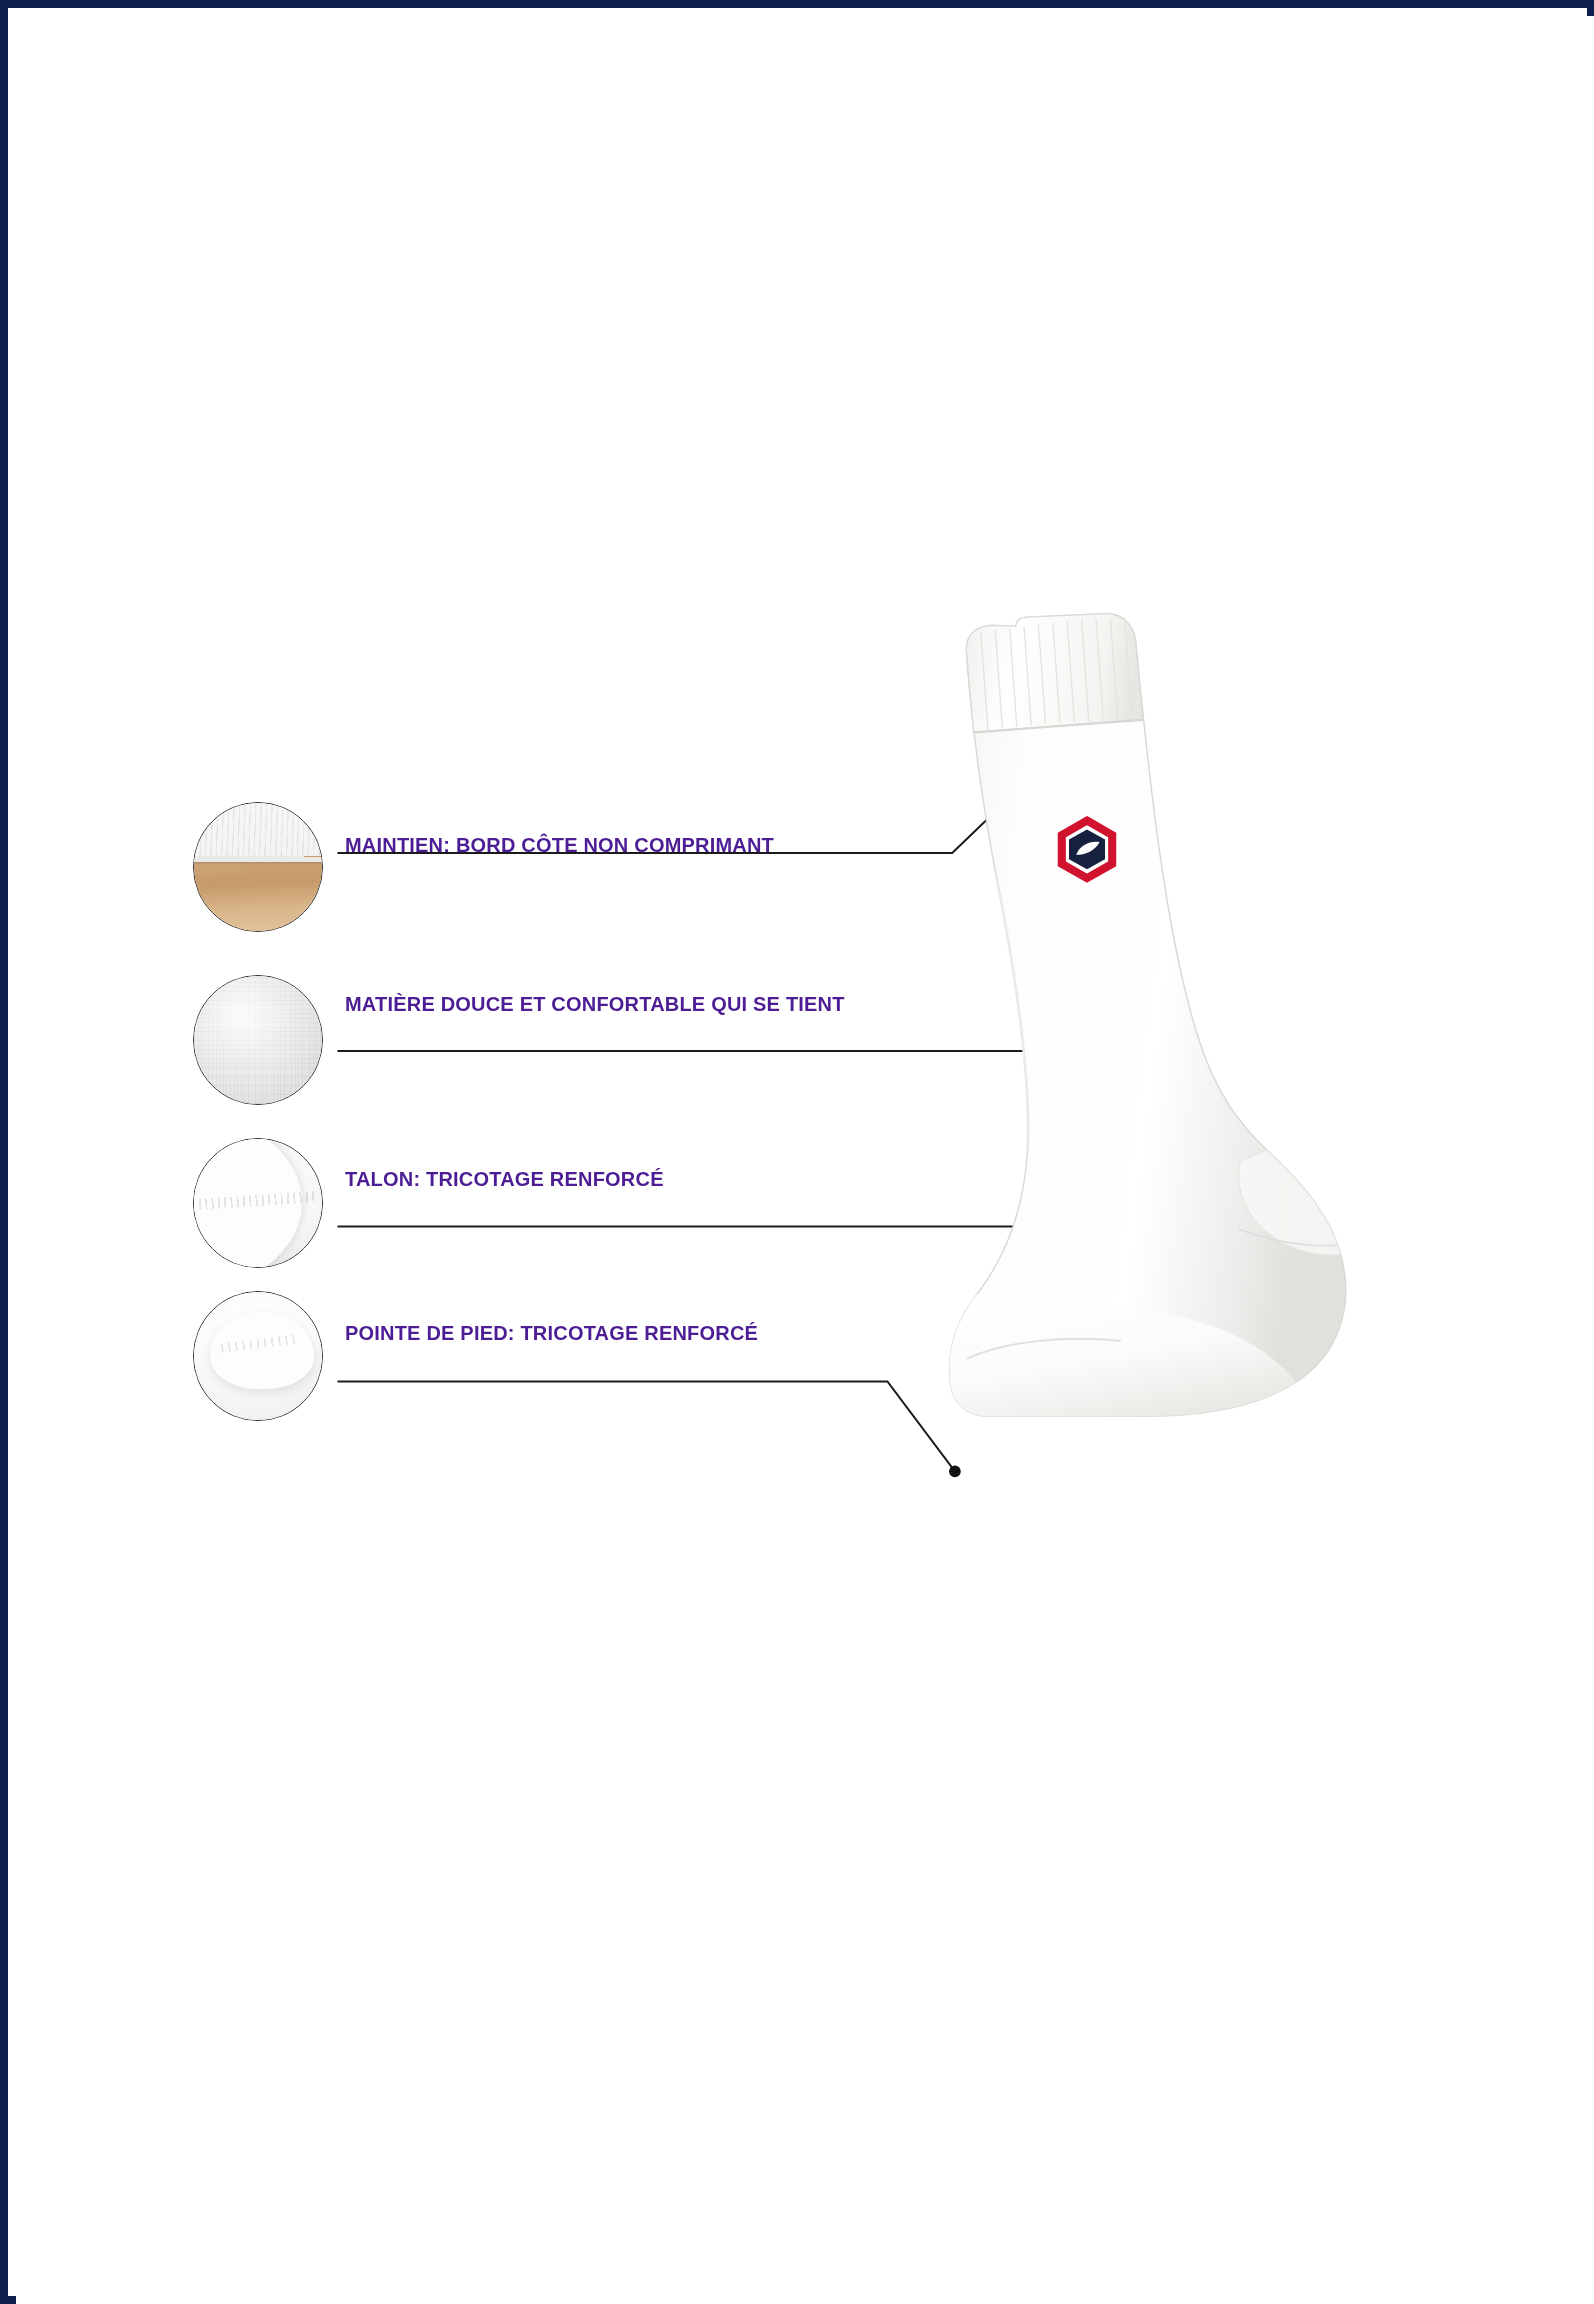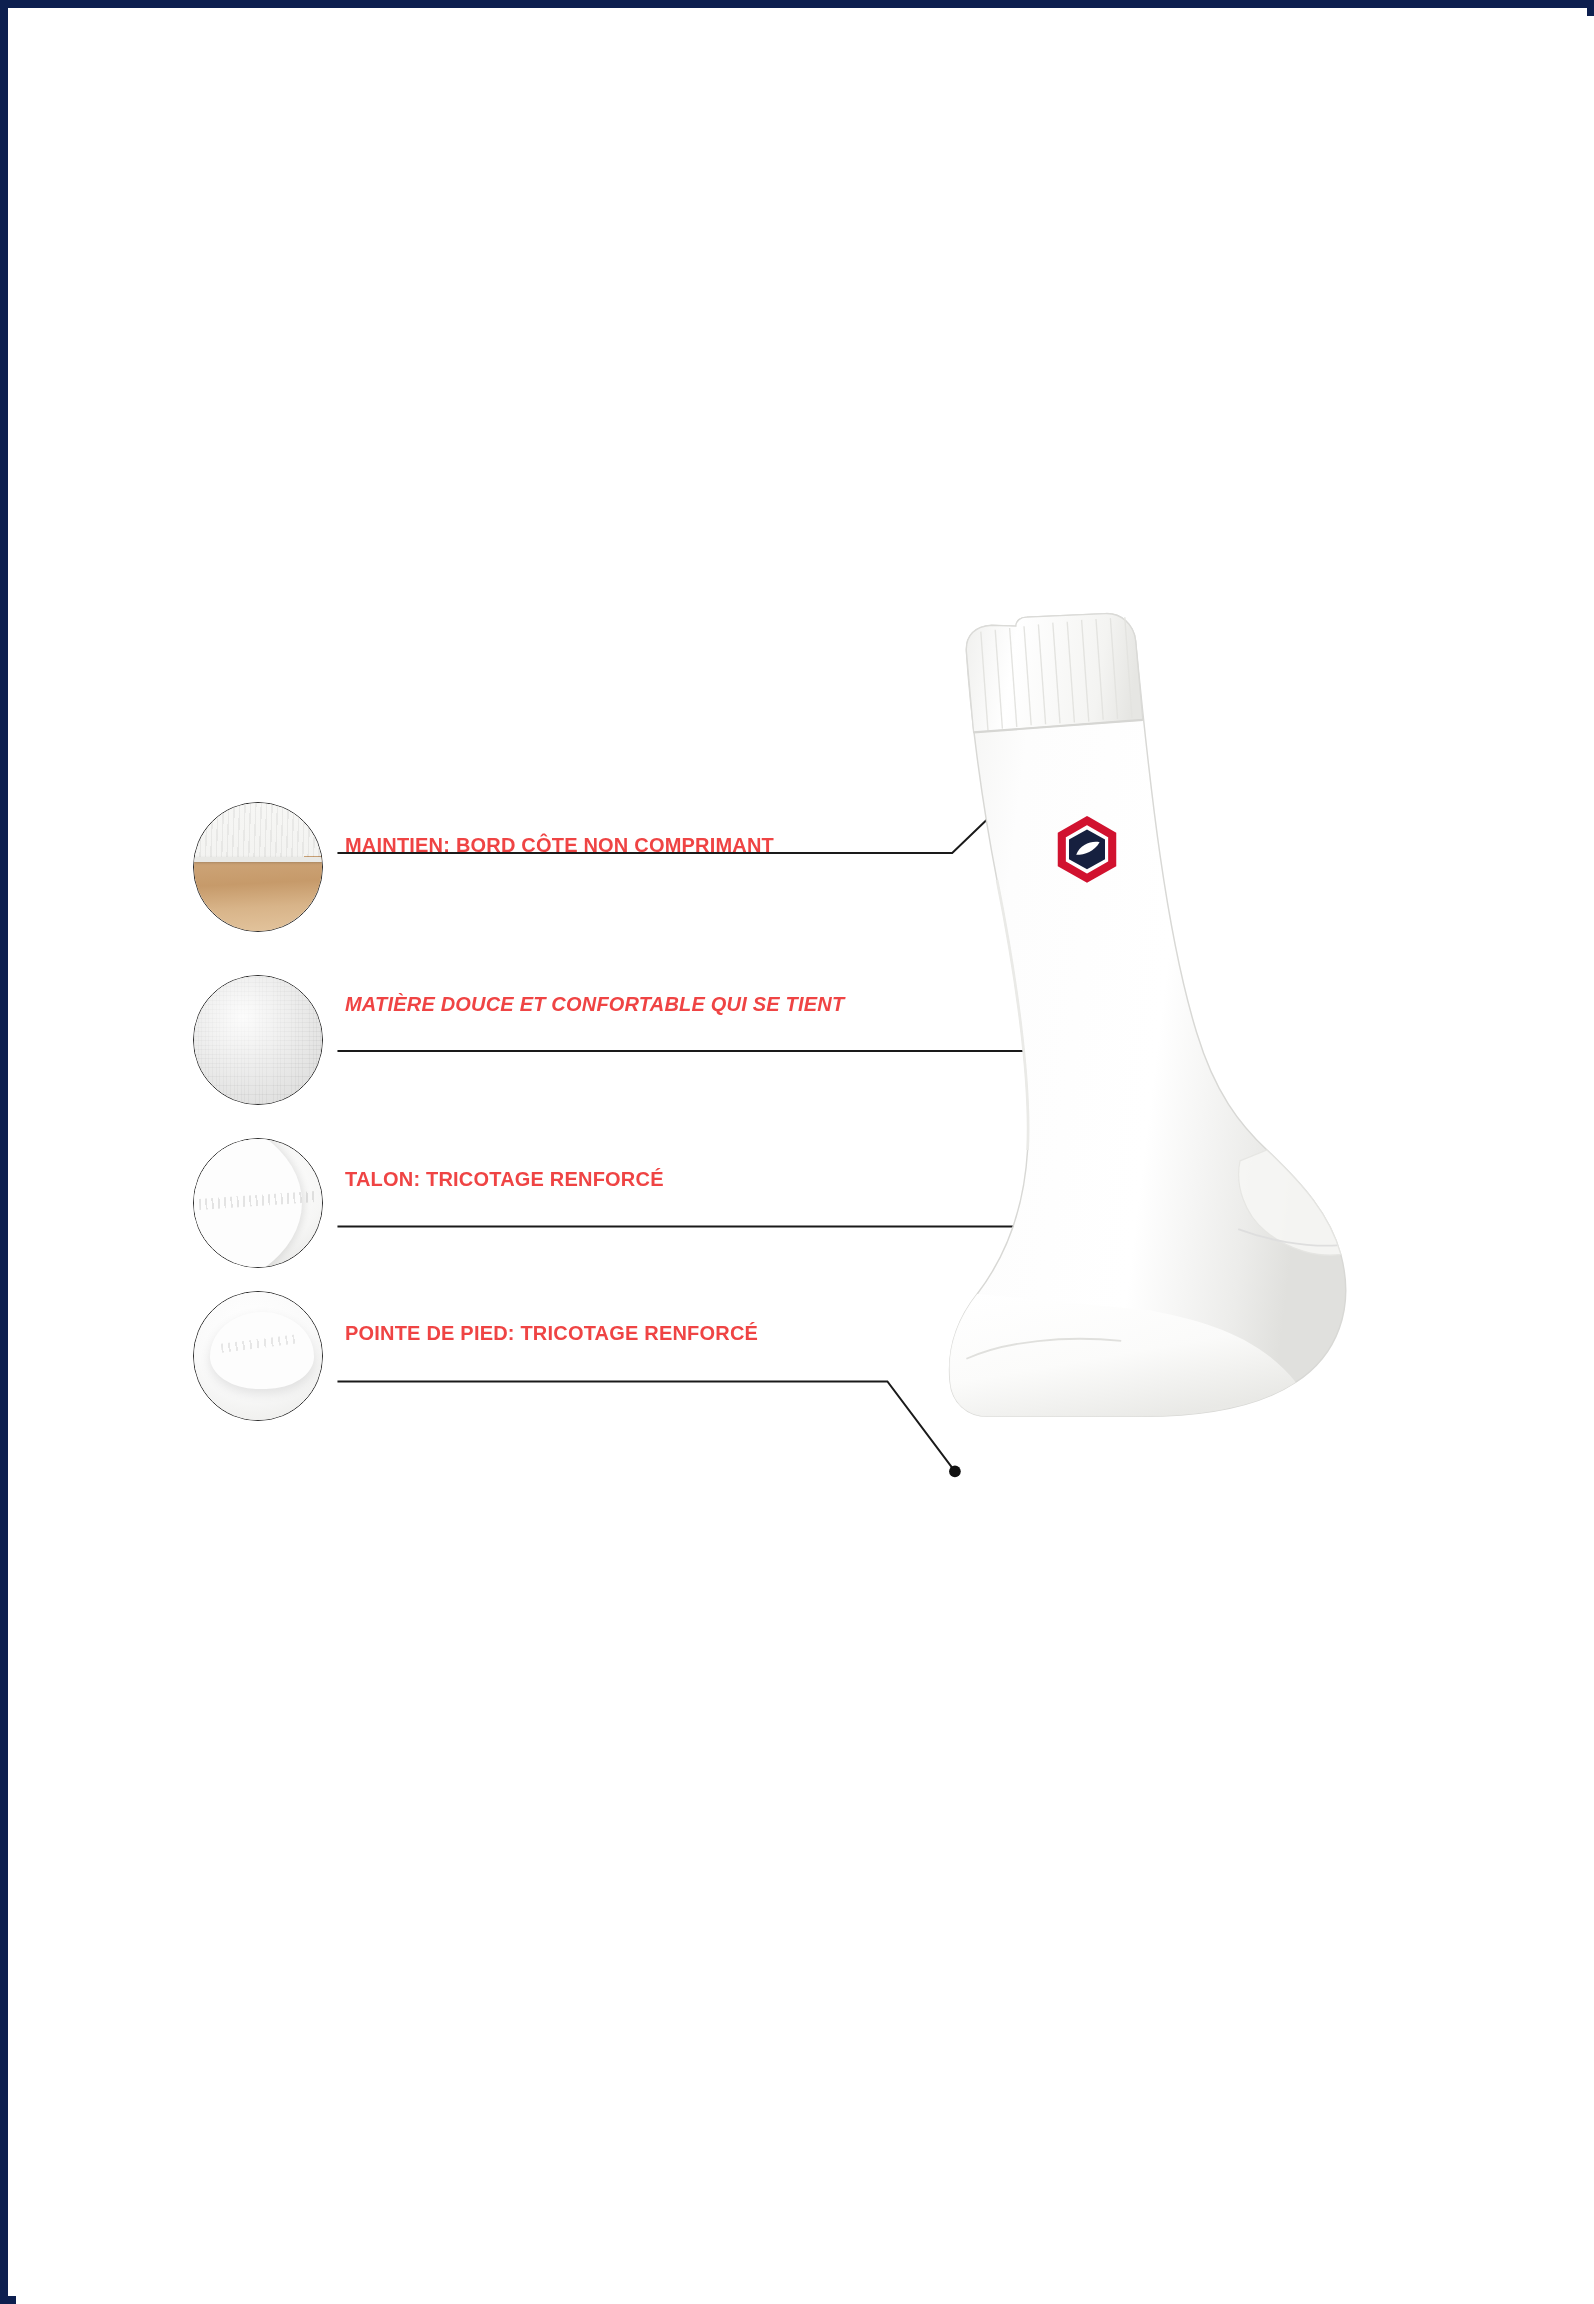--- a/index.html
+++ b/index.html
@@ -125,21 +125,21 @@
     width: 77px; height: 9px;
     background: repeating-linear-gradient(90deg,
       rgba(0,0,0,0.09) 0 1.8px, rgba(0,0,0,0) 1.8px 7.2px);
     transform: rotate(-7deg);
   }
 
   
   .label {
     position: absolute;
     font-weight: bold;
-    color: #ef4444;
+    color: #4c1d95;
     font-size: 20px;
     letter-spacing: 0.2px;
     white-space: nowrap;
     line-height: 1.5;
   }
 
   
   #leaders {
     position: absolute;
     left: 0; top: 0;
@@ -280,21 +280,21 @@
 
     <div class="thumb" id="thumb-4" style="left:177px; top:1275px;">
       <div class="inner">
           <div class="toe"></div>
           <div class="toestitch"></div>
         </div>
     </div>
 
     <div class="label" style="left:329px; top:814px;">MAINTIEN: BORD CÔTE NON COMPRIMANT</div>
 
-    <div class="label" style="left:329px; top:973px;font-style:italic;">MATIÈRE DOUCE ET CONFORTABLE QUI SE TIENT</div>
+    <div class="label" style="left:329px; top:973px;">MATIÈRE DOUCE ET CONFORTABLE QUI SE TIENT</div>
 
 
     <div class="label" style="left:329px; top:1148px;">TALON: TRICOTAGE RENFORCÉ</div>
 
     <div class="label" style="left:329px; top:1302px;">POINTE DE PIED: TRICOTAGE RENFORCÉ</div>
 
   </div>
 </div>
 
 

